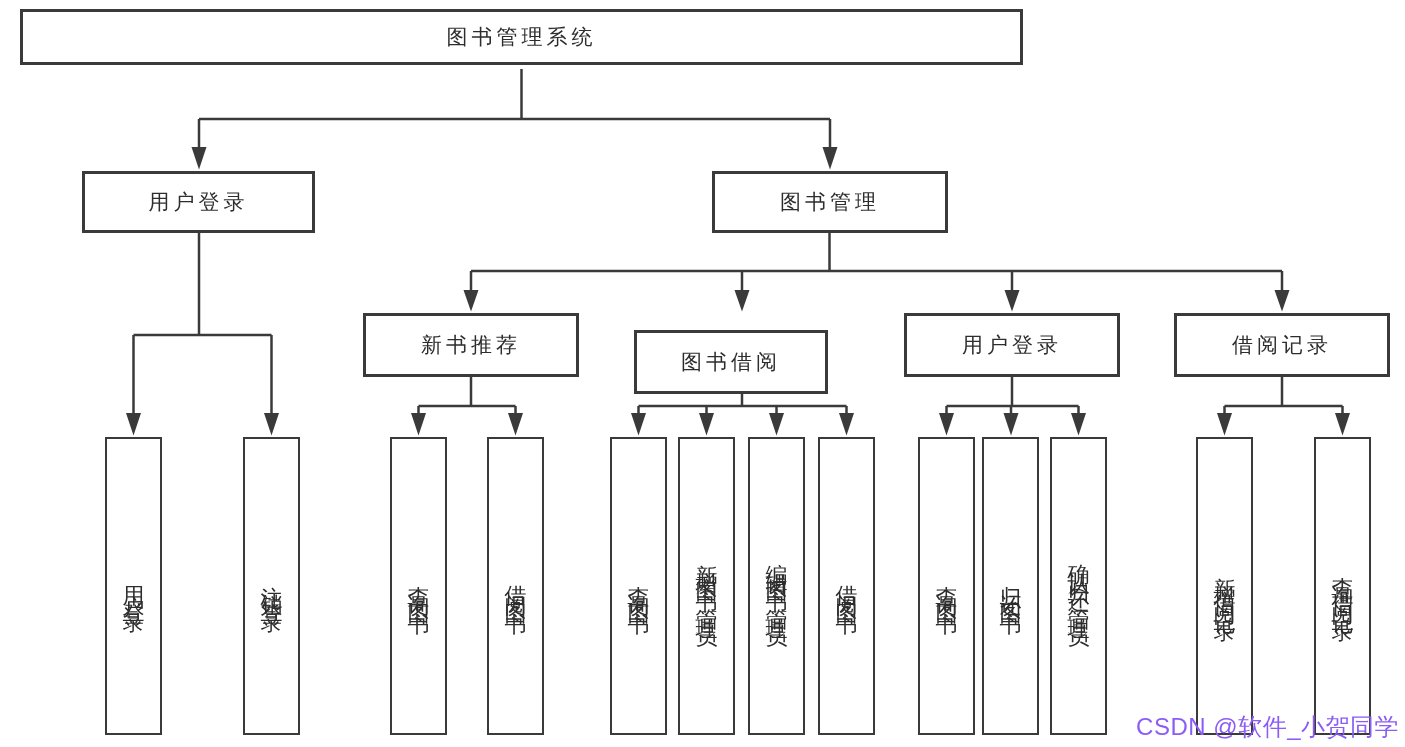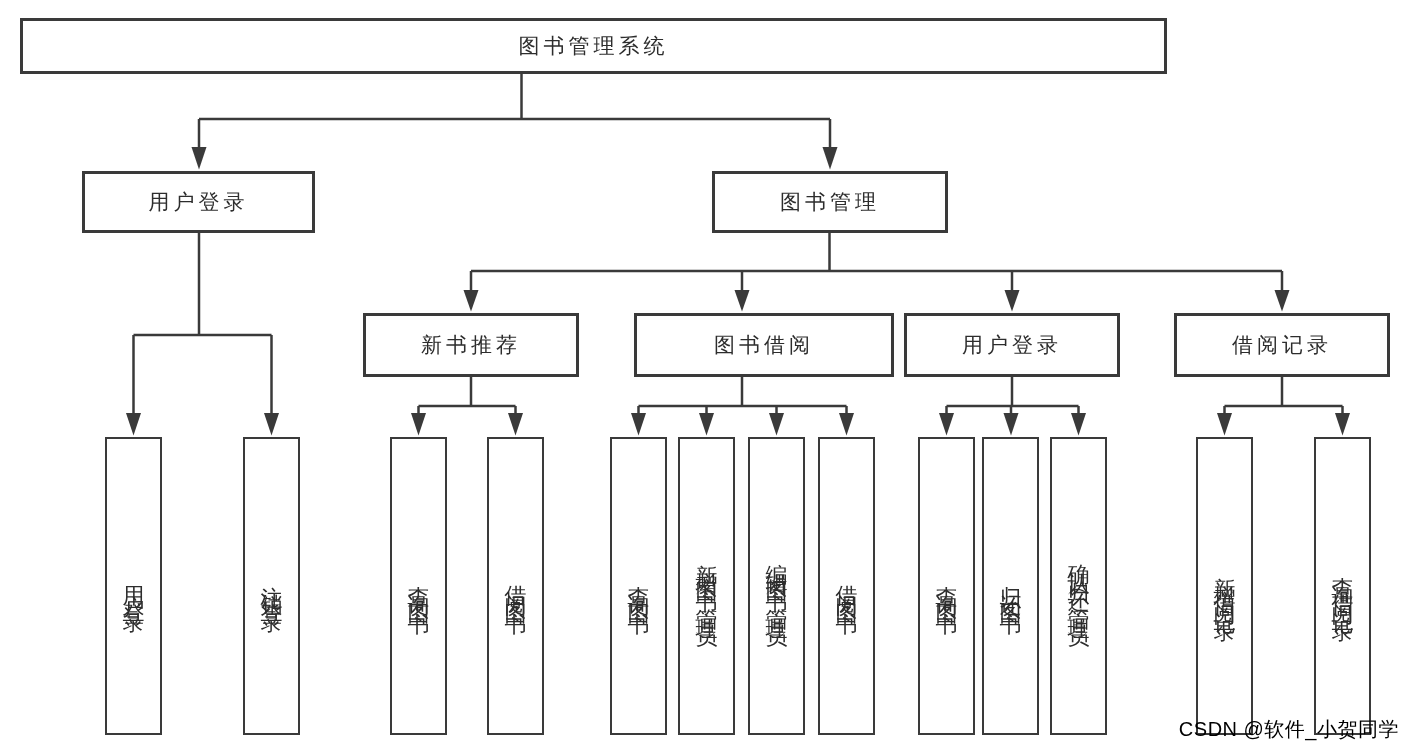--- a/index.html
+++ b/index.html
@@ -30,22 +30,22 @@
   }
   .vlbl{
     writing-mode:vertical-rl;
     letter-spacing:9px;
     line-height:1;
   }
   .lbl{white-space:nowrap;}
   .watermark{
     position:absolute;
     right:6px;bottom:4px;
-    font-size:20px;
-    color:#000000;
+    font-size:24px;
+    color:#8b5cf6;
     letter-spacing:0.5px;
     z-index:5;
     text-align:right;
   }
 </style>
 </head>
 <body>
 
 <div class="canvas">
 
@@ -111,35 +111,35 @@
       <polygon points="769,413 784,413 776.5,435.5"></polygon>
       <polygon points="839,413 854,413 846.5,435.5"></polygon>
       <polygon points="939,413 954,413 946.5,435.5"></polygon>
       <polygon points="1003.5,413 1018.5,413 1011,435.5"></polygon>
       <polygon points="1071,413 1086,413 1078.5,435.5"></polygon>
       <polygon points="1217,413 1232,413 1224.5,435.5"></polygon>
       <polygon points="1335,413 1350,413 1342.5,435.5"></polygon>
     </g>
   </svg>
 
-  <div class="node branch" style="left:20px;top:18px;width:1147px;height:56px">
+  <div class="node branch" style="left:20px;top:9px;width:1003px;height:56px">
     <span class="lbl">图书管理系统</span>
   </div>
 
   <div class="node branch" style="left:82px;top:171px;width:233px;height:62px">
     <span class="lbl">用户登录</span>
   </div>
   <div class="node branch" style="left:363px;top:313px;width:216px;height:64px">
     <span class="lbl">新书推荐</span>
   </div>
 
   <div class="node branch" style="left:712px;top:171px;width:236px;height:62px">
     <span class="lbl">图书管理</span>
   </div>
-  <div class="node branch" style="left:634px;top:313px;width:260px;height:64px">
+  <div class="node branch" style="left:634px;top:330px;width:194px;height:64px">
     <span class="lbl">图书借阅</span>
   </div>
   <div class="node branch" style="left:904px;top:313px;width:216px;height:64px">
     <span class="lbl">用户登录</span>
   </div>
   <div class="node branch" style="left:1174px;top:313px;width:216px;height:64px">
     <span class="lbl">借阅记录</span>
   </div>
 
   <div class="node leaf" style="left:105px;top:437px;width:57px;height:298px">

